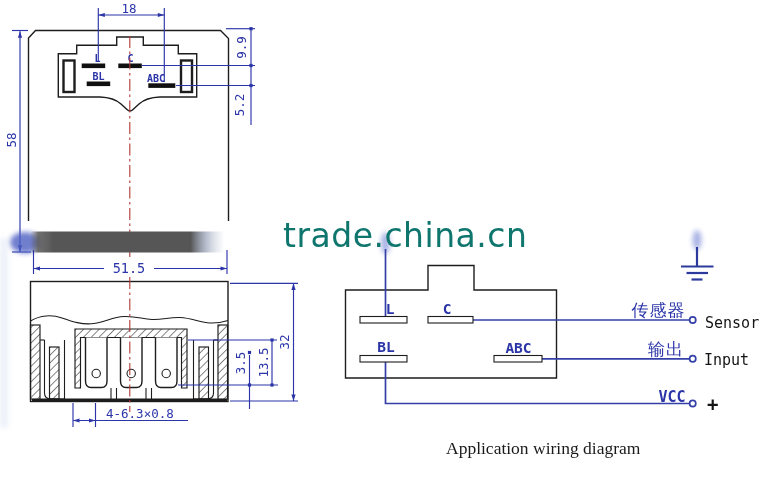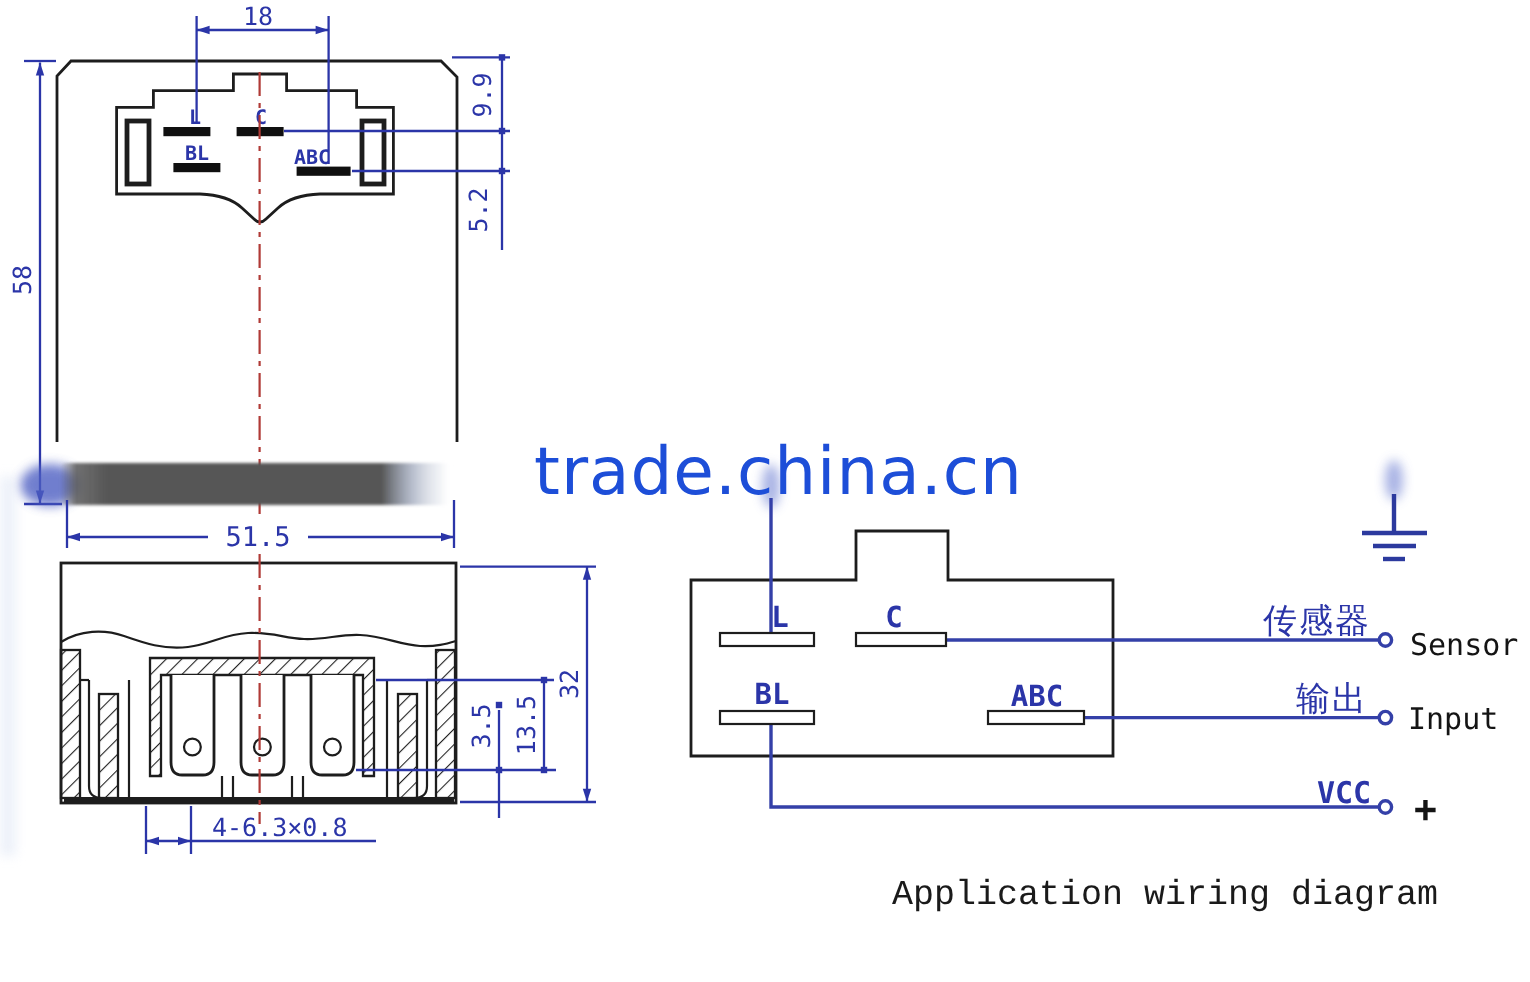--- a/index.html
+++ b/index.html
@@ -24,22 +24,22 @@
   .dim{font:12.5px "DejaVu Sans Mono",monospace;fill:#2b35a8;}
   .dim-big{font:13.5px "DejaVu Sans Mono",monospace;fill:#2b35a8;}
   .pin{font:bold 10px "DejaVu Sans Mono",monospace;fill:#2b35a8;}
   .pin2{font:bold 14.5px "DejaVu Sans Mono",monospace;fill:#2b35a8;}
   .cn{font:17px "DejaVu Sans",sans-serif;fill:#2b35a8;letter-spacing:1px;}
   .en{font:15px "DejaVu Sans Mono",monospace;fill:#141414;}
   .plus{font:bold 19px "DejaVu Sans Mono",monospace;fill:#141414;}
   .vcc{font:bold 15px "DejaVu Sans Mono",monospace;fill:#2b35a8;}
   .caption{position:absolute;font-family:"Liberation Serif",serif;font-size:17.5px;
            color:#1a1a1a;white-space:nowrap;}
-  .watermark{position:absolute;left:267px;top:216px;font-family:"DejaVu Sans",sans-serif;
-             font-size:33px;color:#1d4ed8;letter-spacing:0.5px;white-space:nowrap;text-align:right;}
+  .watermark{position:absolute;left:283px;top:216px;font-family:"DejaVu Sans",sans-serif;
+             font-size:33px;color:#0f766e;letter-spacing:0.5px;white-space:nowrap;text-align:right;}
 </style>
 </head>
 <body>
 
 <div class="stage">
 
   <svg width="765" height="491" viewBox="0 0 765 491">
     <defs>
       <pattern id="hatch" patternUnits="userSpaceOnUse" width="5.5" height="5.5" patternTransform="rotate(45)">
         <line x1="0" y1="0" x2="0" y2="5.5" stroke="#222" stroke-width="1.1"></line>
@@ -218,15 +218,15 @@
       <text class="en" x="705" y="327.5" text-anchor="start">Sensor</text>
       <text class="cn" x="666" y="355" text-anchor="middle">输出</text>
       <text class="en" x="704" y="364.5" text-anchor="start">Input</text>
       <text class="vcc" x="672" y="401.5" text-anchor="middle">VCC</text>
       <text class="plus" x="707" y="411" text-anchor="start">+</text>
     </g>
   </svg>
 
   <div class="watermark">trade.china.cn</div>
 
-  <div class="caption" style="left:446px;top:438px;font-family:Liberation Mono, monospace;">Application wiring diagram</div>
+  <div class="caption" style="left:446px;top:438px;">Application wiring diagram</div>
 
 </div>
 
 </body></html>

